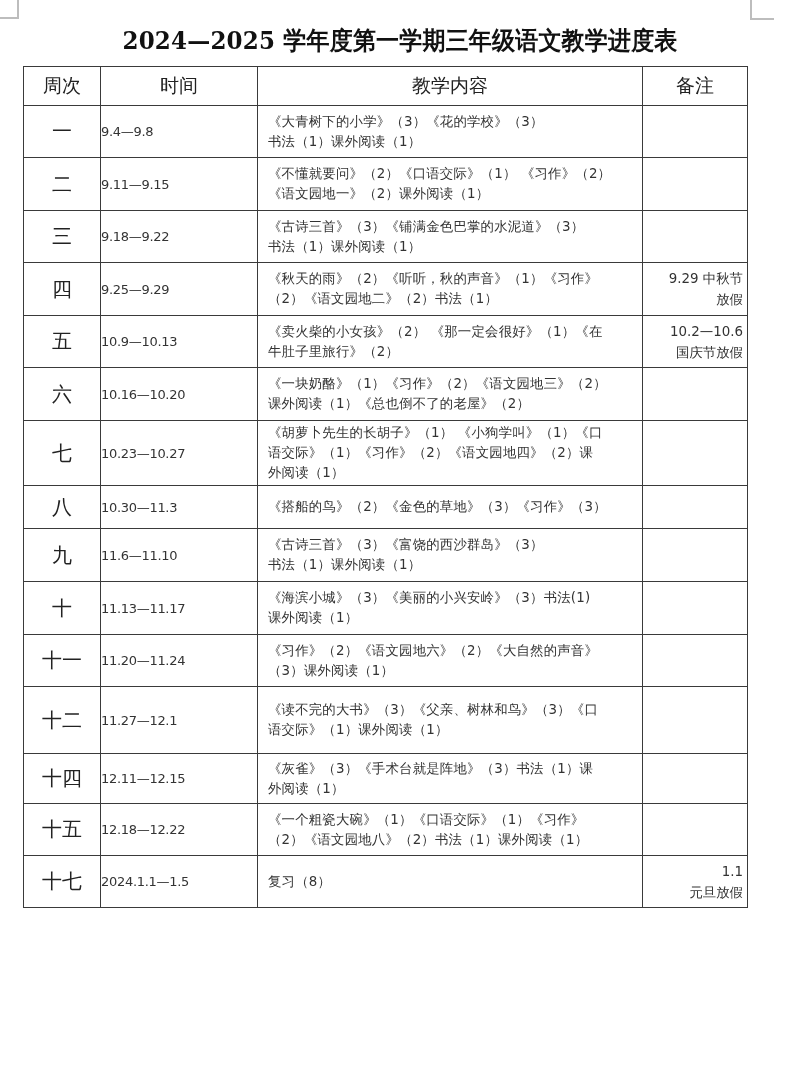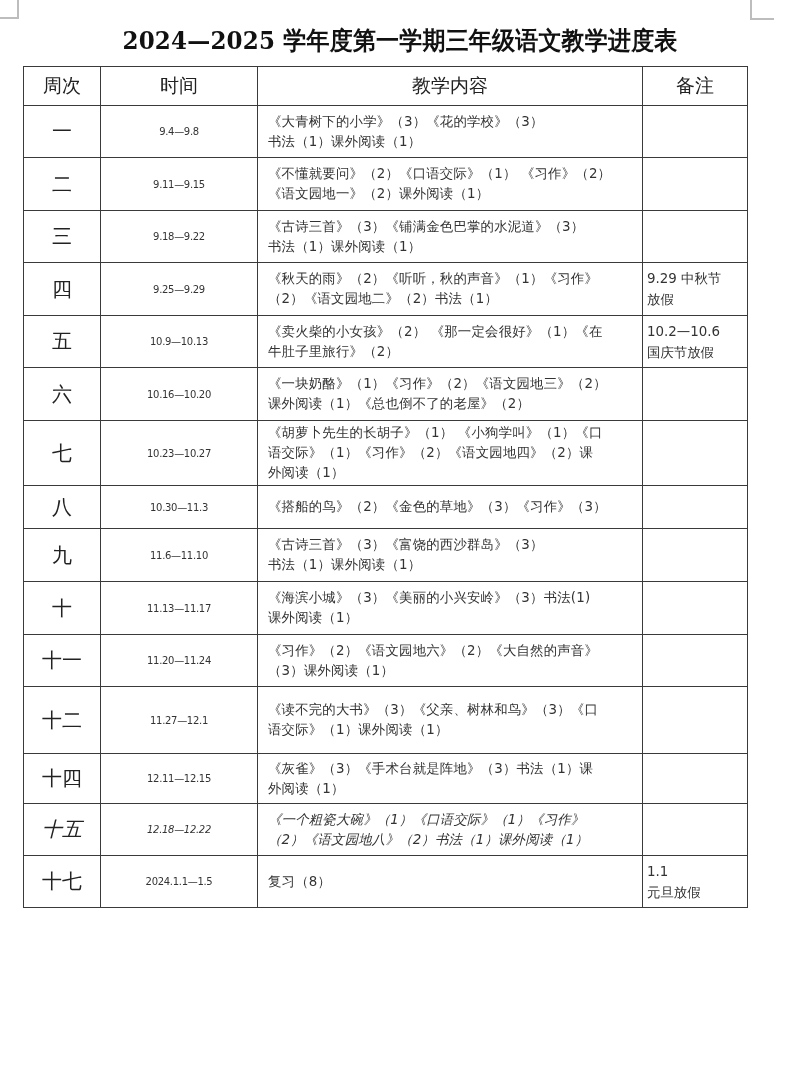--- a/index.html
+++ b/index.html
@@ -29,28 +29,28 @@
     }
     col.c-week { width: 77px; }
     col.c-date { width: 157px; }
     col.c-content { width: 385px; }
     col.c-note { width: 105px; }
 
     td.week {
       text-align: center; font-family: "DejaVu Serif", serif; font-size: 20px; color: #222;
     }
     td.date {
-      text-align: center; font-size: 10px; color: #333; letter-spacing: -0.3px;
+      font-size: 13px; color: #333; letter-spacing: -0.3px;
     }
     td.content {
       padding: 2px 6px 2px 10px; font-size: 13.4px; line-height: 20px; color: #333;
       letter-spacing: 0.2px;
     }
     td.note {
-      text-align: left; font-size: 13.4px; line-height: 21px; color: #333; padding: 4px 4px;
+      text-align: right; font-size: 13.4px; line-height: 21px; color: #333; padding: 4px 4px;
     }
     .line { display: block; white-space: nowrap; }
   </style>
 </head>
 <body>
 
 <div class="crop-mark crop-tl"></div>
 <div class="crop-mark crop-tr"></div>
 
 <h1 class="doc-title">2024—2025 学年度第一学期三年级语文教学进度表</h1>
@@ -187,21 +187,21 @@
       </tr>
       <tr style="height: 50px;">
         <td class="week">十四</td>
         <td class="date">12.11—12.15</td>
         <td class="content">
           <span class="line">《灰雀》（3）《手术台就是阵地》（3）书法（1）课</span>
           <span class="line">外阅读（1）</span>
         </td>
         <td class="note"></td>
       </tr>
-      <tr style="height: 52px; font-style: italic;">
+      <tr style="height: 52px;">
         <td class="week">十五</td>
         <td class="date">12.18—12.22</td>
         <td class="content">
           <span class="line">《一个粗瓷大碗》（1）《口语交际》（1）《习作》</span>
           <span class="line">（2）《语文园地八》（2）书法（1）课外阅读（1）</span>
         </td>
         <td class="note"></td>
       </tr>
       <tr style="height: 52px;">
         <td class="week">十七</td>

